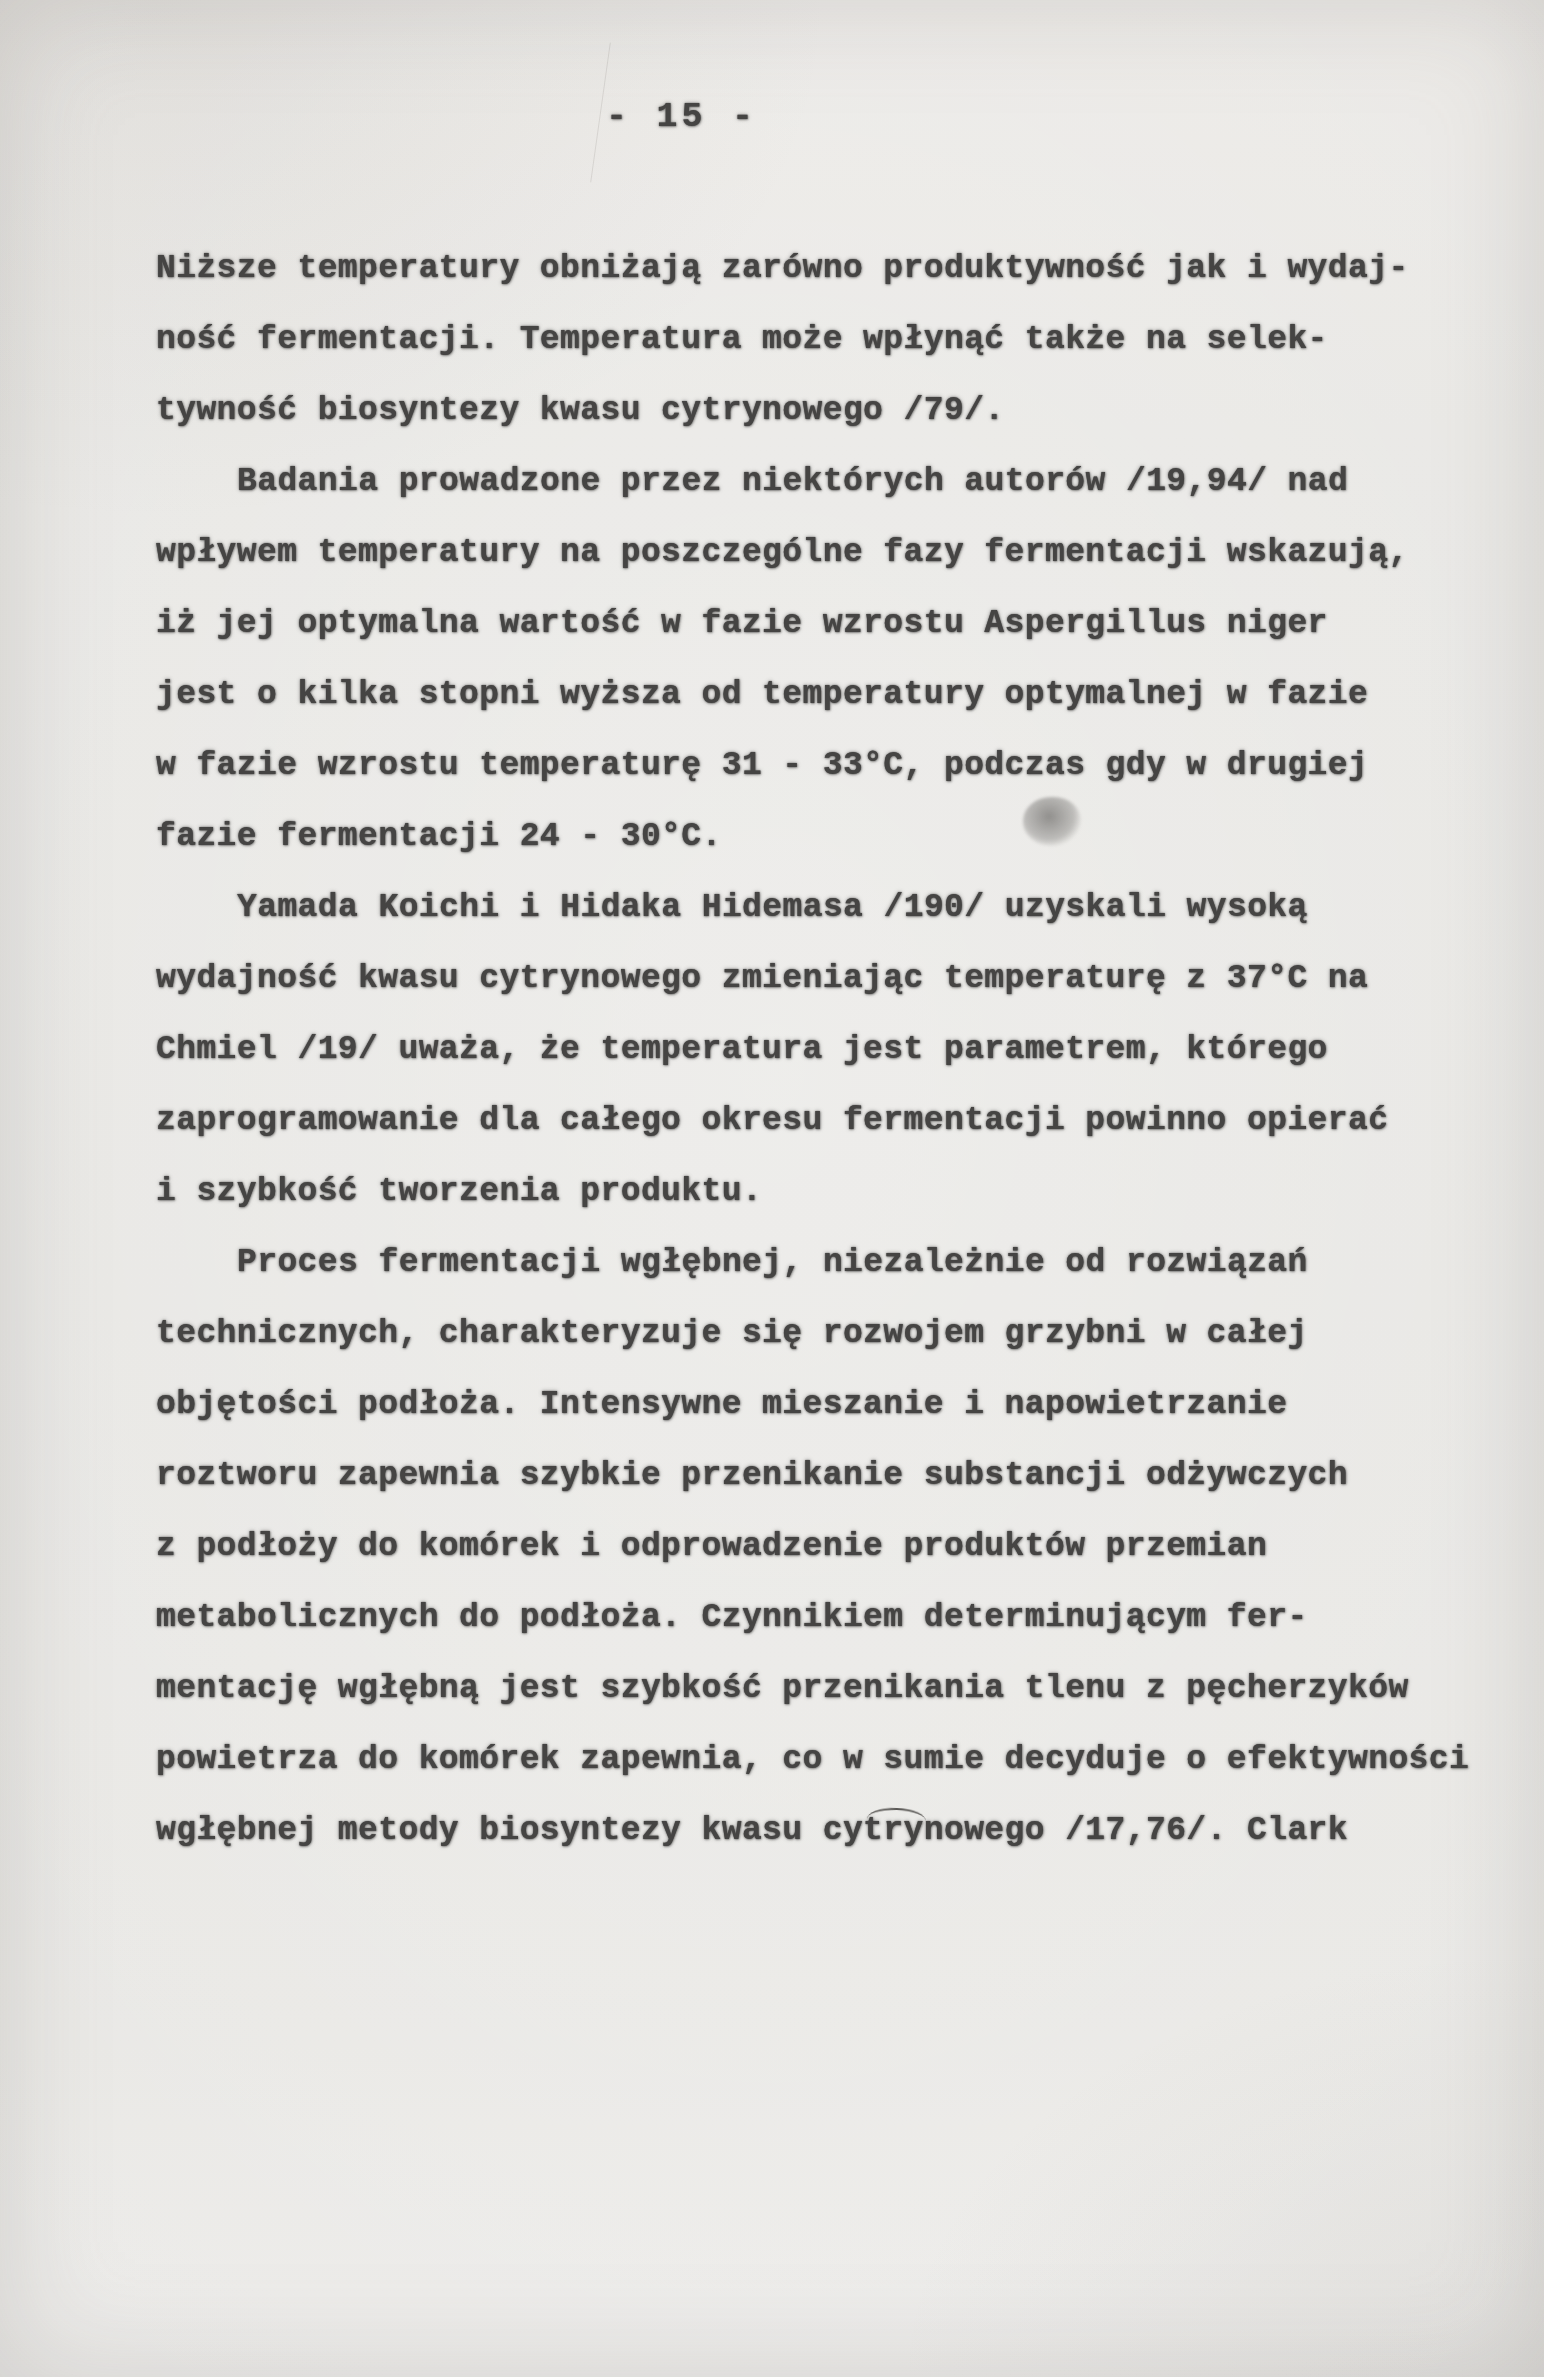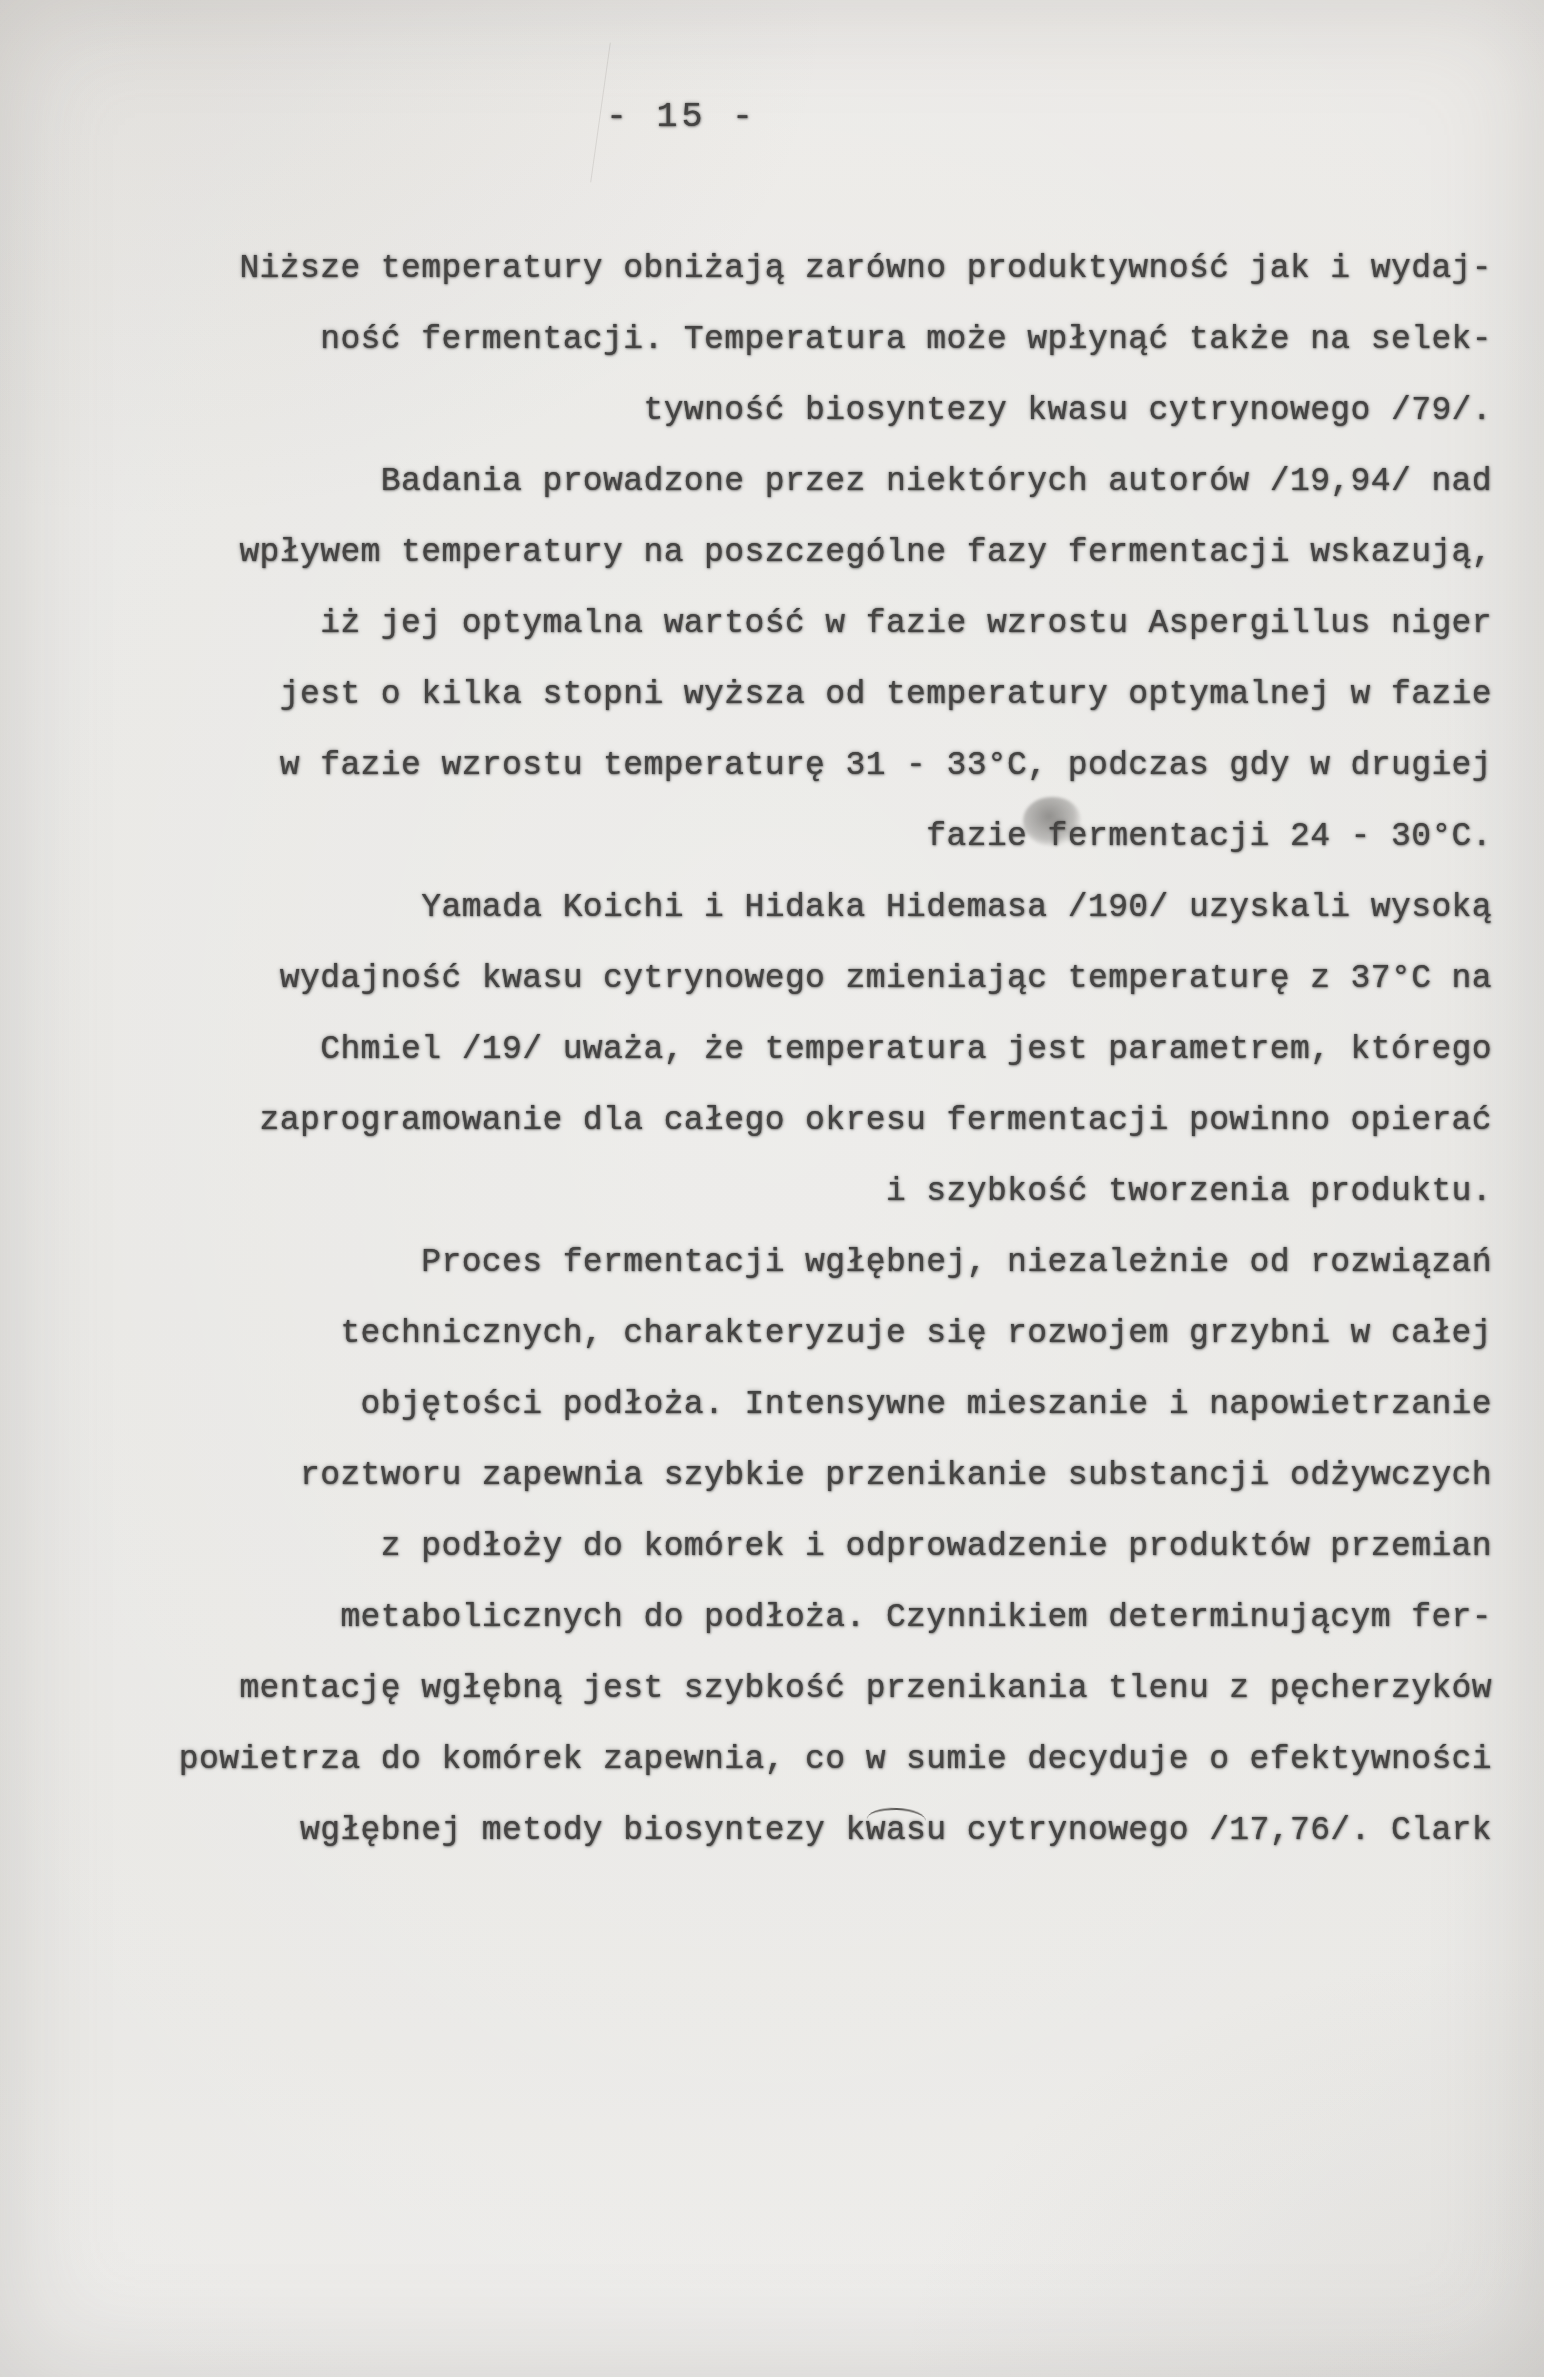--- a/index.html
+++ b/index.html
@@ -16,41 +16,40 @@
       radial-gradient(ellipse 80% 40% at 10% 0%, rgba(120,116,108,0.10), rgba(120,116,108,0) 55%),
       radial-gradient(ellipse 70% 30% at 100% 100%, rgba(120,116,108,0.10), rgba(120,116,108,0) 60%),
       linear-gradient(180deg, #eceae7 0%, #e8e7e4 18%, #e7e6e3 55%, #e9e8e5 86%, #edecea 100%);
     box-shadow: inset 0 0 113px rgba(110,106,98,0.22);
     overflow: hidden;
     font-family: "Liberation Mono", "DejaVu Sans Mono", monospace;
   }
   
   .ink {
     color: #454443;
-    font-weight: 400;
+    font-weight: 700;
     text-shadow:
       0 0 1.4px rgba(58,57,56,0.85),
       0 0 4.2px rgba(74,72,70,0.45),
       0.7px 0.7px 2.1px rgba(64,62,60,0.35);
     -webkit-filter: blur(0.3px);
     filter: blur(0.3px);
-    text-align: right;
   }
   .page-number {
     position: absolute;
     top: 97px;
     left: 606px;
     font-size: 35px;
     letter-spacing: 4.2px;
     white-space: nowrap;
   }
   .text-block {
     position: absolute;
     top: 233px;
-    left: 171px;
+    left: 156px;
     width: 1321px;
   }
   .line {
     height: 71px;
     line-height: 71px;
     font-size: 33px;
     white-space: nowrap;
     letter-spacing: 0.4px;
   }
   .line.indent {

